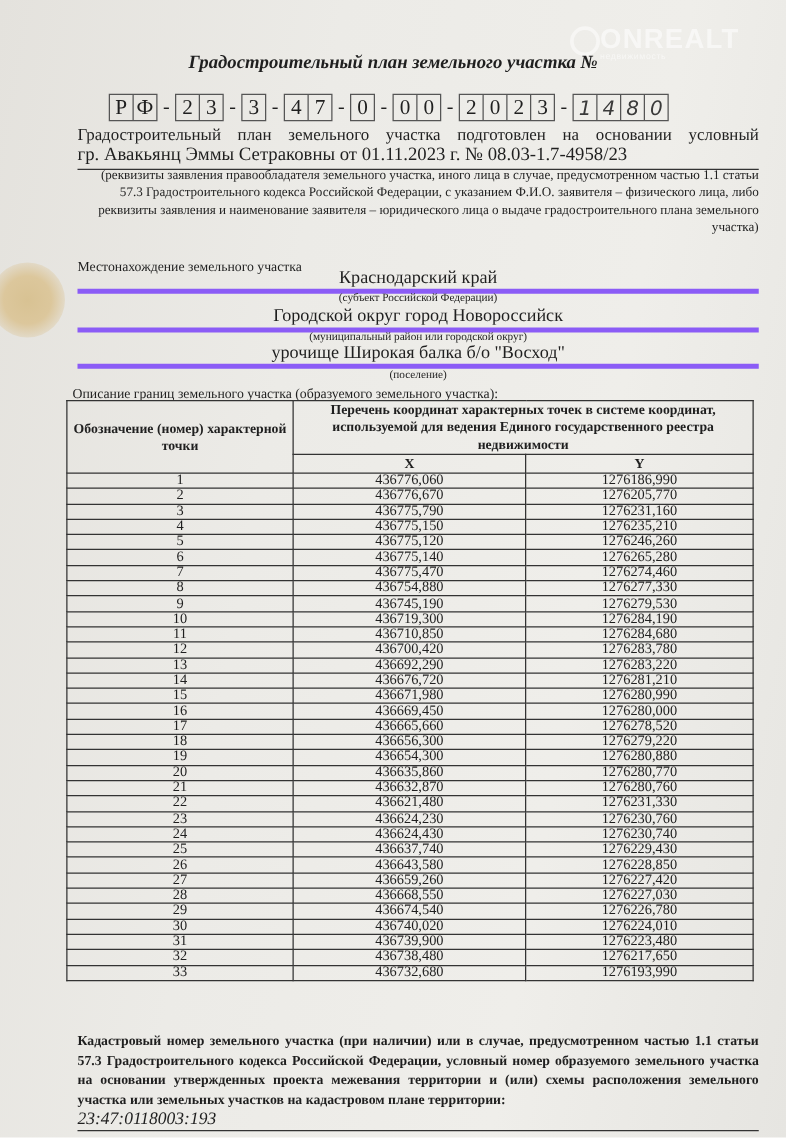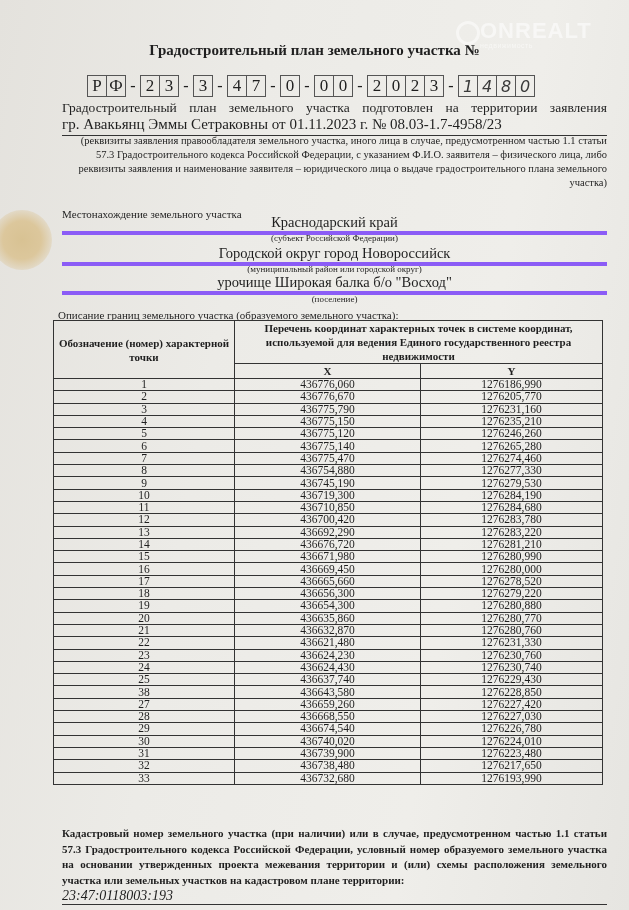--- a/index.html
+++ b/index.html
@@ -5,21 +5,21 @@
   html,body{margin:0;padding:0;}
   body{width:629px;height:910px;overflow:hidden;position:relative;
     background:linear-gradient(100deg,#e4e2dd 0%,#ecebe7 35%,#efeeea 70%,#e6e5e1 100%);
     font-family:"Liberation Serif","DejaVu Serif",serif;color:#1f1f1f;}
   .stain{position:absolute;left:-8px;top:210px;width:60px;height:60px;border-radius:50%;
     background:radial-gradient(circle,#d8c293 0%,#dcc79c 45%,rgba(220,200,160,0.4) 70%,rgba(230,225,215,0) 100%);}
   .watermark{position:absolute;left:480px;top:18px;color:rgba(255,255,255,0.55);
     font-family:"Liberation Sans",sans-serif;font-weight:bold;font-size:22px;letter-spacing:1px;}
   .watermark .sub{display:block;font-size:7px;font-weight:normal;letter-spacing:0.5px;margin-top:-2px;}
   .wm-house{position:absolute;left:-24px;top:3px;width:18px;height:18px;border:3px solid rgba(255,255,255,0.5);border-radius:50%;}
-  .title{position:absolute;left:0;width:629px;top:42px;text-align:center;font-weight:bold;font-size:15px;}
+  .title{position:absolute;left:0;width:629px;top:42px;text-align:center;font-weight:bold;font-size:15px;font-style:italic;}
   .number-row{position:absolute;top:75px;left:87px;display:flex;align-items:center;height:22px;}
   .seg{display:flex;border:1px solid #555;}
   .cell{width:18px;height:20px;display:flex;align-items:center;justify-content:center;font-size:17px;border-right:1px solid #555;}
   .seg .cell:last-child{border-right:none;}
   .cell.hand{font-family:"DejaVu Sans",sans-serif;font-style:italic;font-size:16px;color:#3a3a3a;font-weight:200;}
   .dash{width:14px;text-align:center;font-size:16px;}
   .p1{position:absolute;left:62px;width:545px;top:100px;font-size:13.5px;text-align:justify;text-align-last:justify;}
   .p1-line2{position:absolute;left:62px;width:545px;top:116px;font-size:15px;border-bottom:1px solid #333;height:19px;}
   .note1{position:absolute;left:62px;width:545px;top:134px;font-size:10.5px;text-align:right;line-height:14px;}
   .loc-label{position:absolute;left:62px;top:208px;font-size:11px;}
@@ -85,21 +85,21 @@
     </div>
     <span class="dash">-</span>
     <div class="seg">
       <span class="cell hand">1</span>
       <span class="cell hand">4</span>
       <span class="cell hand">8</span>
       <span class="cell hand">0</span>
     </div>
   </div>
 
-<div class="p1">Градостроительный план земельного участка подготовлен на территории заявления</div>
+<div class="p1">Градостроительный план земельного участка подготовлен на основании условный</div>
 <div class="p1-line2">гр. Авакьянц Эммы Сетраковны от 01.11.2023 г. № 08.03-1.7-4958/23</div>
 <div class="note1">(реквизиты заявления правообладателя земельного участка, иного лица в случае, предусмотренном частью 1.1 статьи 57.3 Градостроительного кодекса Российской Федерации, с указанием Ф.И.О. заявителя – физического лица, либо реквизиты заявления и наименование заявителя – юридического лица о выдаче градостроительного плана земельного участка)</div>
 
 <div class="loc-label">Местонахождение земельного участка</div>
 <div class="loc-line" style="top:214px">Краснодарский край</div>
 <div class="loc-note" style="top:233px">(субъект Российской Федерации)</div>
 <div class="loc-line" style="top:245px">Городской округ город Новороссийск</div>
 <div class="loc-note" style="top:264px">(муниципальный район или городской округ)</div>
 <div class="loc-line" style="top:274px">урочище Широкая балка б/о "Восход"</div>
 <div class="loc-note" style="top:294px">(поселение)</div>
@@ -237,21 +237,21 @@
         <td>24</td>
         <td>436624,430</td>
         <td>1276230,740</td>
       </tr>
       <tr>
         <td>25</td>
         <td>436637,740</td>
         <td>1276229,430</td>
       </tr>
       <tr>
-        <td>38</td>
+        <td>26</td>
         <td>436643,580</td>
         <td>1276228,850</td>
       </tr>
       <tr>
         <td>27</td>
         <td>436659,260</td>
         <td>1276227,420</td>
       </tr>
       <tr>
         <td>28</td>

